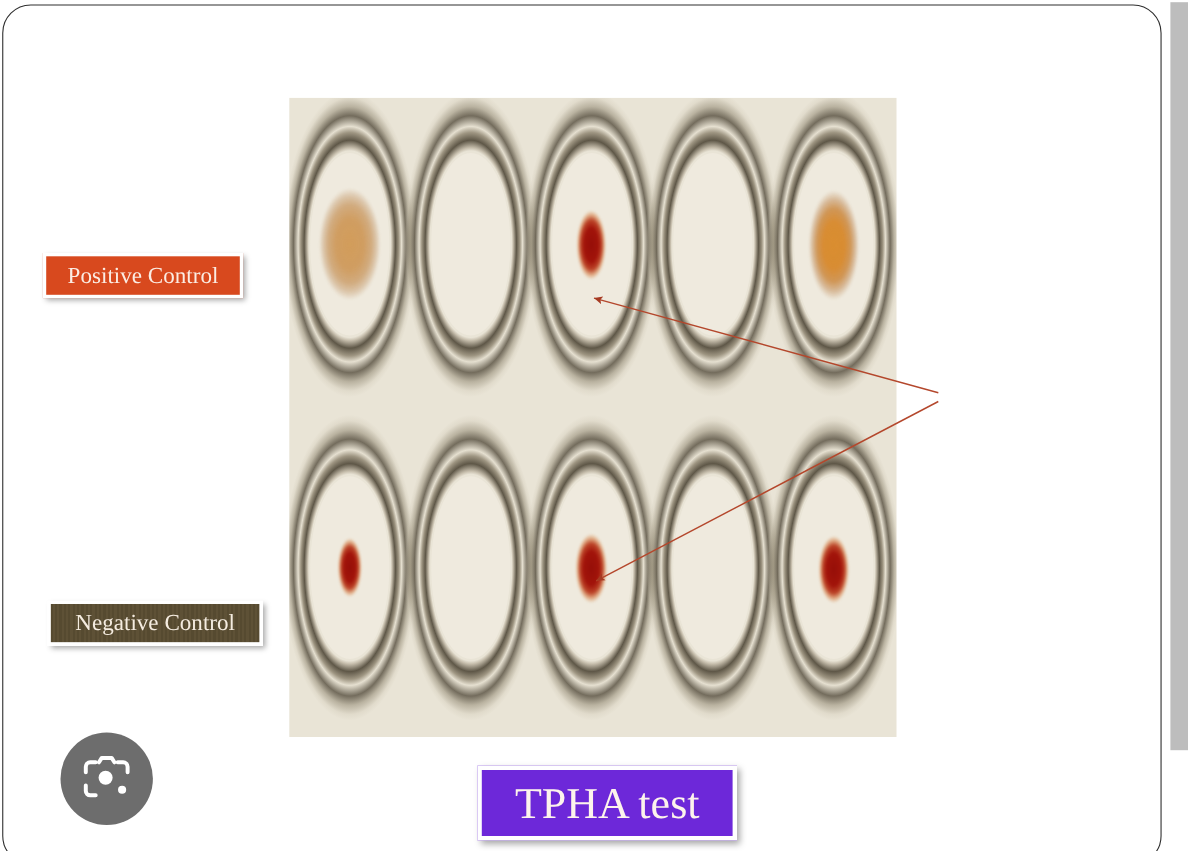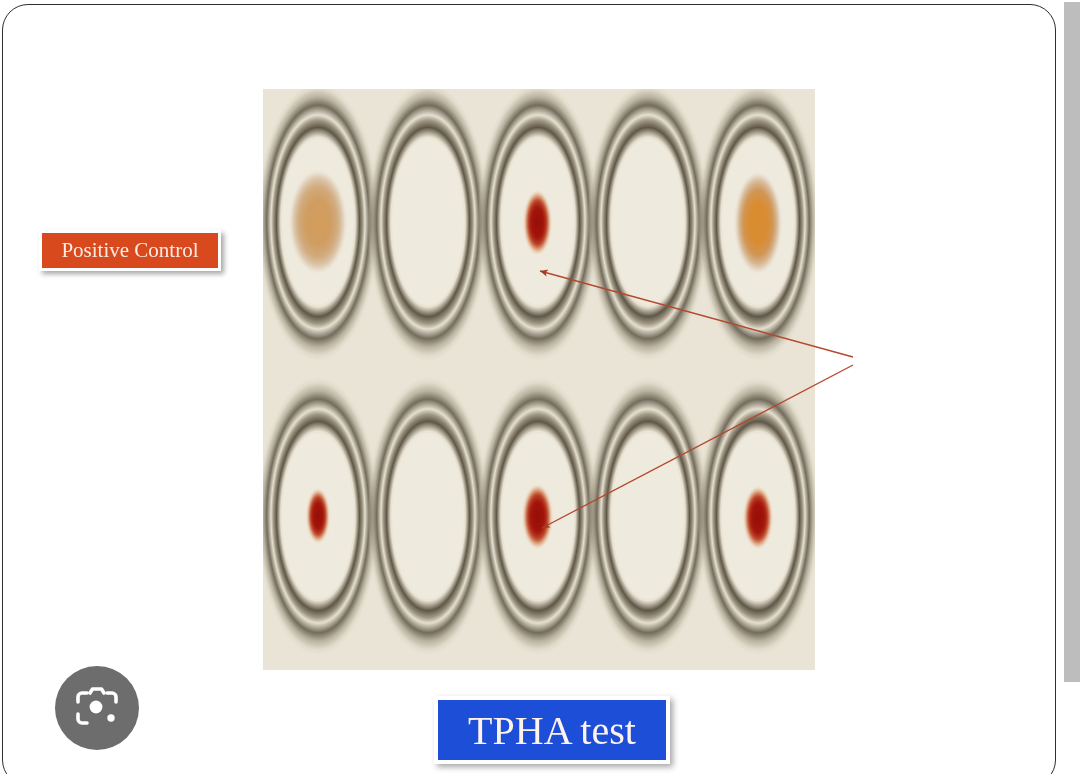--- a/index.html
+++ b/index.html
@@ -158,21 +158,21 @@
     width: 88px;  height: 44px;
     background: #f7c3b5;
     border: 1.5px solid #8c2a1c;
     color: #1a1a1a;
     font-size: 22px;
     box-shadow: 3px 3px 4px rgba(0,0,0,0.28);
   }
   #title-tpha {
     left: 431px; top: 691px;
     width: 236px; height: 68px;
-    background: #1d4ed8;
+    background: #6d28d9;
     border: 4px solid #ffffff;
     color: #fdf3ec;
     font-size: 40px;
     box-shadow: 3px 3px 6px rgba(0,0,0,0.35);
   }
 
   
   #arrows {
     position: absolute;
     left: 0; top: 0;
@@ -258,20 +258,23 @@
 
       <line x1="850" y1="352" x2="537" y2="266" stroke="#b4472c" stroke-width="1.3" marker-end="url(#arrowhead)"></line>
 
       <line x1="850" y1="360" x2="539" y2="523" stroke="#b4472c" stroke-width="1.3" marker-end="url(#arrowhead)"></line>
     </svg>
 
     <div class="callout" id="label-positive">
       <span>Positive Control</span>
     </div>
 
+    <div class="callout" id="label-negative">
+      <span>Negative Control</span>
+    </div>
 
 
     <div class="callout" id="title-tpha">
       <span>TPHA test</span>
     </div>
 
     <div id="lens-button">
       <svg width="46" height="46" viewBox="0 0 46 46" xmlns="http://www.w3.org/2000/svg">
 
         <path d="M4 17 L4 12 A4 4 0 0 1 8 8 L13 8" fill="none" stroke="#ffffff" stroke-width="3.6" stroke-linecap="round"></path>

